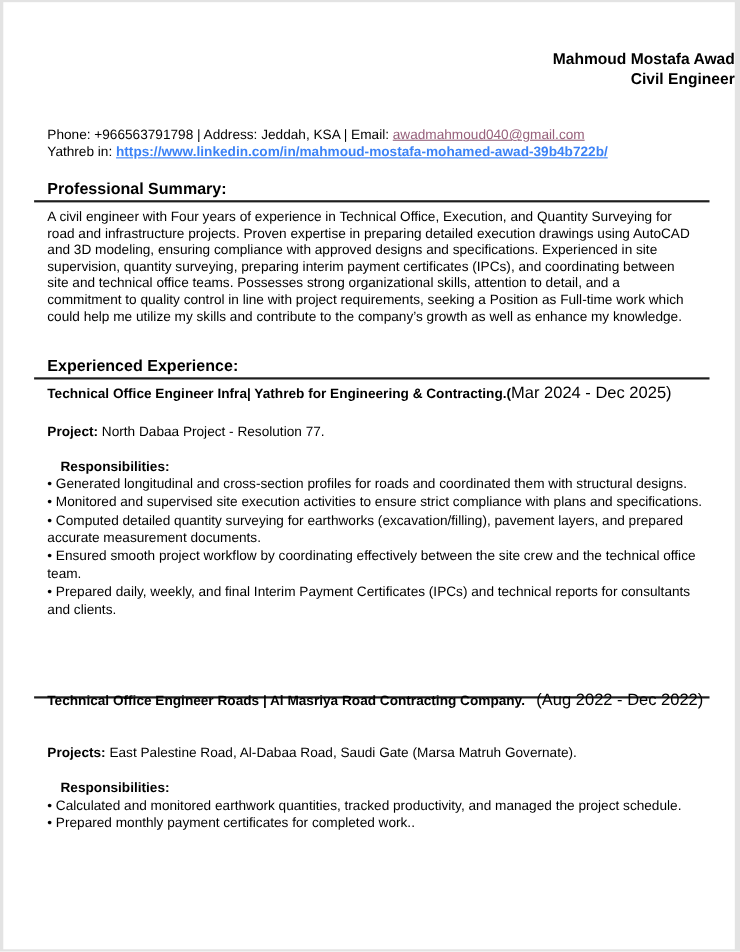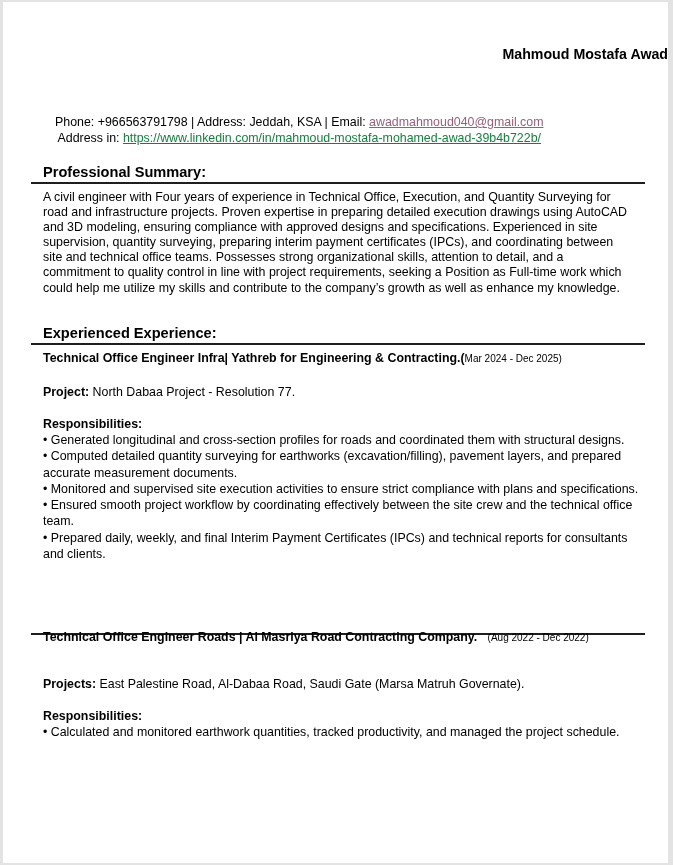--- a/index.html
+++ b/index.html
@@ -22,24 +22,23 @@
       left: 0; top: 0; width: 665px;
     }
     .header {
       position: absolute; top: 44px; left: 0; width: 665px;
       text-align: right;
       font-weight: bold;
       font-size: 14.2px;
       line-height: 17.5px;
     }
     .contact {
-      position: absolute; left: 52px; top: 112px;
+      position: absolute; left: 40px; top: 112px;
       font-size: 12.4px; line-height: 16px;
       white-space: nowrap;
-      text-align: center;
     }
     a.link {
       color: #96607a;
       text-decoration: underline;
     }
     .section-title {
       position: absolute; left: 40px;
       font-size: 14.6px; font-weight: bold;
       line-height: 18px;
     }
@@ -49,84 +48,86 @@
     }
     .para {
       position: absolute; left: 40px; width: 590px;
       font-size: 12.4px; line-height: 15.1px;
     }
     .job-title {
       position: absolute; left: 40px;
       font-size: 12.4px; line-height: 16px; white-space: nowrap;
     }
     .job-title b { font-weight: bold; }
-    .job-title .dates { font-size: 10px; }
+    .job-title .dates { font-size: 15px; }
     .line {
       position: absolute; left: 40px;
       font-size: 12.4px; line-height: 16px; white-space: nowrap;
     }
     .resp-label {
-      position: absolute; left: 40px;
+      position: absolute; left: 52px;
       font-size: 12.4px; font-weight: bold; line-height: 16px;
     }
     .bullets {
       position: absolute; left: 40px; width: 600px;
       font-size: 12.4px; line-height: 16.3px;
       margin: 0; padding: 0; list-style: none;
     }
     .bullets li { margin: 0; padding: 0; }
   </style>
 </head>
 <body>
 
 <div class="page">
   <div class="content">
 
     <div class="header">
       <div>Mahmoud Mostafa Awad</div>
+      <div>Civil Engineer</div>
     </div>
 
     <div class="contact">
       <div>
         <span>Phone: </span><span>+966563791798</span><span> | </span><span>Address: </span><span>Jeddah, KSA</span><span> | </span><span>Email: </span><a class="link" style="color: rgb(150, 96, 122);">awadmahmoud040@gmail.com</a>
       </div>
       <div>
-        <span>Address in: </span><a class="link" style="color: #15803d;">https://www.linkedin.com/in/mahmoud-mostafa-mohamed-awad-39b4b722b/</a>
+        <span>Yathreb in: </span><a class="link" style="color: #3b82f6; font-weight: bold;">https://www.linkedin.com/in/mahmoud-mostafa-mohamed-awad-39b4b722b/</a>
       </div>
     </div>
 
     <div class="section-title" style="top:161px;">Professional Summary:</div>
     <div class="rule" style="top: 180px; background: rgb(30, 30, 30);"></div>
     <div class="para" style="top:188px;">A civil engineer with Four years of experience in Technical Office, Execution, and Quantity Surveying for road and infrastructure projects. Proven expertise in preparing detailed execution drawings using AutoCAD and 3D modeling, ensuring compliance with approved designs and specifications. Experienced in site supervision, quantity surveying, preparing interim payment certificates (IPCs), and coordinating between site and technical office teams. Possesses strong organizational skills, attention to detail, and a commitment to quality control in line with project requirements, seeking a Position as Full-time work which could help me utilize my skills and contribute to the company’s growth as well as enhance my knowledge.</div>
 
     <div class="section-title" style="top:322px;">Experienced Experience:</div>
     <div class="rule" style="top: 341px; background: rgb(30, 30, 30);"></div>
 
     <div class="job-title" style="top:348px;">
       <b>Technical Office Engineer Infra| Yathreb for Engineering &amp; Contracting.(</b><span class="dates">Mar 2024 - Dec 2025)</span>
     </div>
     <div class="line" style="top:382px;">
       <b>Project:</b><span> North Dabaa Project - Resolution 77.</span>
     </div>
     <div class="resp-label" style="top:414px;">Responsibilities:</div>
     <ul class="bullets" style="top:430px;">
       <li>• Generated longitudinal and cross-section profiles for roads and coordinated them with structural designs.</li>
+      <li>• Monitored and supervised site execution activities to ensure strict compliance with plans and specifications.</li>
       <li>• Computed detailed quantity surveying for earthworks (excavation/filling), pavement layers, and prepared accurate measurement documents.</li>
-      <li>• Monitored and supervised site execution activities to ensure strict compliance with plans and specifications.</li>
       <li>• Ensured smooth project workflow by coordinating effectively between the site crew and the technical office team.</li>
       <li>• Prepared daily, weekly, and final Interim Payment Certificates (IPCs) and technical reports for consultants and clients.</li>
     </ul>
 
     <div class="rule" style="top: 631px; background: rgb(30, 30, 30);"></div>
 
     <div class="job-title" style="top:627px;">
       <b>Technical Office Engineer Roads | Al Masriya Road Contracting Company.</b>&nbsp;&nbsp;&nbsp;<span class="dates">(Aug 2022 - Dec 2022)</span>
     </div>
     <div class="line" style="top:674px;">
       <b>Projects:</b><span> East Palestine Road, Al-Dabaa Road, Saudi Gate (Marsa Matruh Governate).</span>
     </div>
     <div class="resp-label" style="top:706px;">Responsibilities:</div>
     <ul class="bullets" style="top:722px;">
       <li>• Calculated and monitored earthwork quantities, tracked productivity, and managed the project schedule.</li>
+      <li>• Prepared monthly payment certificates for completed work..</li>
     </ul>
 
   </div>
 </div>
 
 </body></html>

